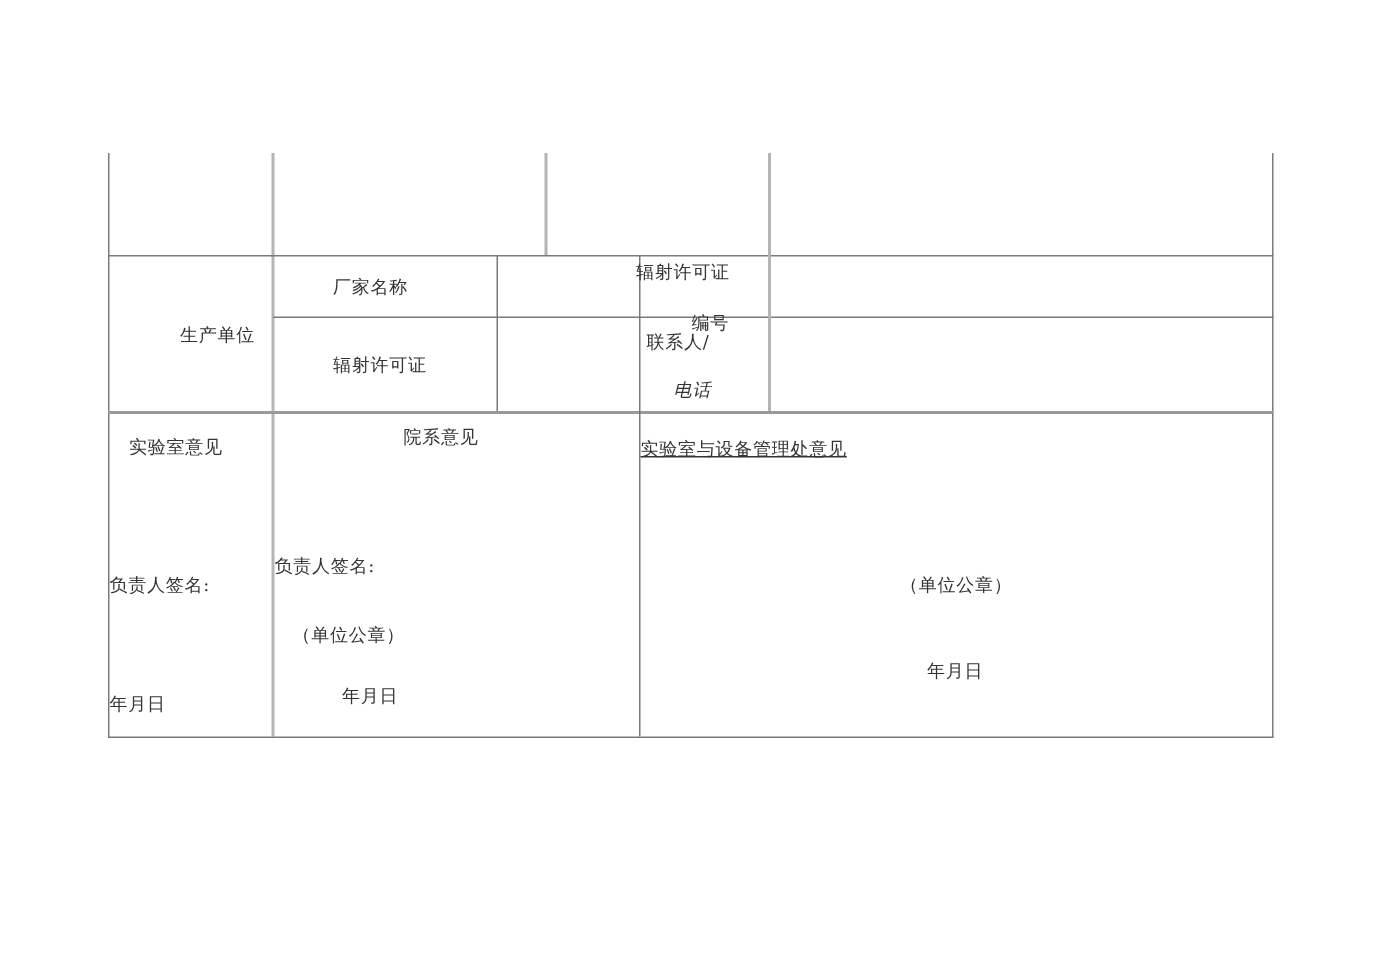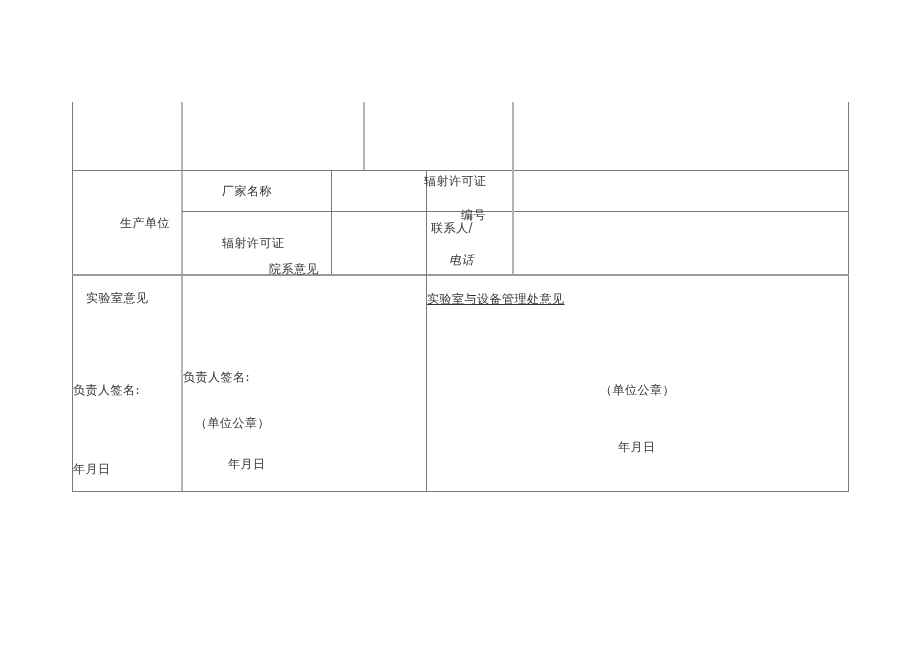--- a/index.html
+++ b/index.html
@@ -77,21 +77,21 @@
   <div class="cell" style="left:514px; top:212px; width:334px; height:62px;">
     <span class="txt" style="left:4px; top:24px;"></span>
   </div>
 
   <div class="cell" style="left:73px; top:276px; width:108px; height:215px;"></div>
   <span class="txt" style="left:86px; top:291px;">实验室意见</span>
   <span class="txt" style="left:73px; top:383px;">负责人签名:</span>
   <span class="txt" style="left:73px; top:462px;">年月日</span>
 
   <div class="cell" style="left:183px; top:276px; width:243px; height:215px;"></div>
-  <span class="txt" style="left:269px; top:262px;text-align:center;">院系意见</span>
+  <span class="txt" style="left:269px; top:284px;text-align:center;">院系意见</span>
   <span class="txt" style="left:183px; top:370px;">负责人签名:</span>
   <span class="txt" style="left:195px; top:416px;">（单位公章）</span>
   <span class="txt" style="left:228px; top:457px;">年月日</span>
 
   <div class="cell" style="left:427px; top:276px; width:421px; height:215px;"></div>
   <span class="txt" style="left:427px; top:292px;text-decoration:underline;">实验室与设备管理处意见</span>
   <span class="txt" style="left:600px; top:383px;">（单位公章）</span>
   <span class="txt" style="left:618px; top:440px;">年月日</span>
 
 </div>

